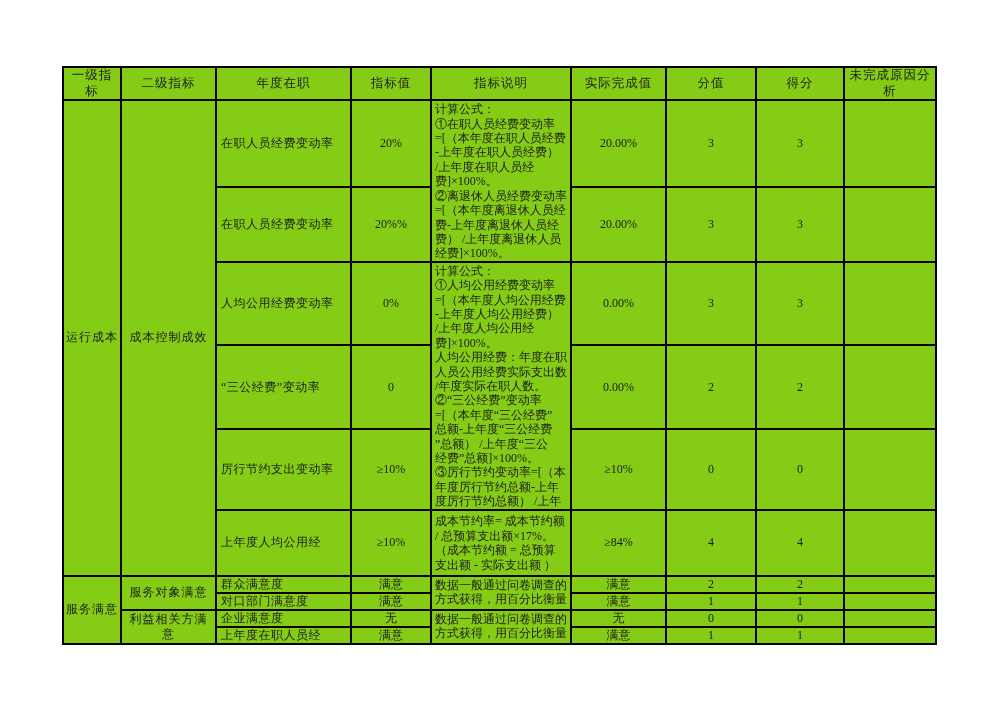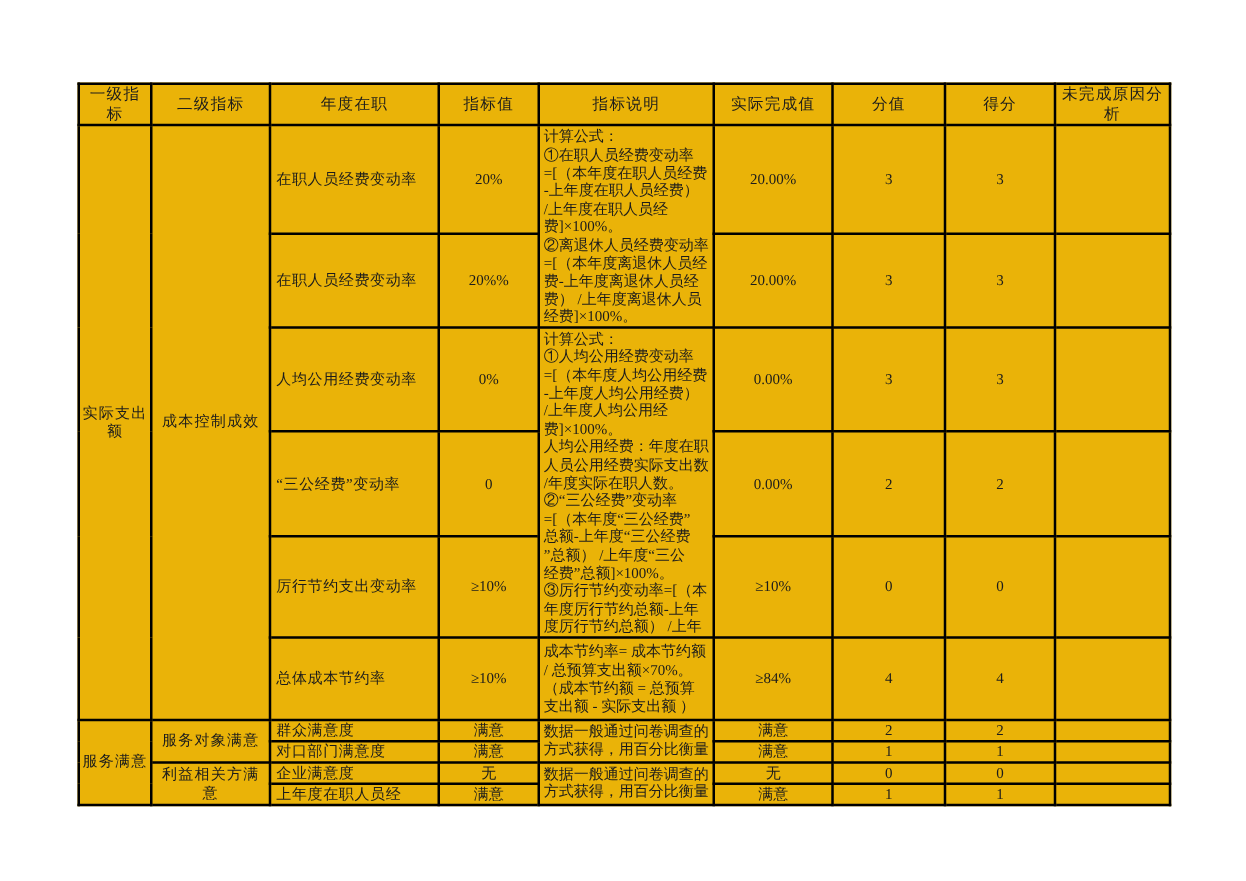--- a/index.html
+++ b/index.html
@@ -2,21 +2,21 @@
 <html><head>
 <meta charset="utf-8">
 <style>
   html,body{margin:0;padding:0;background:#fff;}
   body{
     width:997px;height:705px;position:relative;overflow:hidden;
     font-family:"Liberation Serif","DejaVu Serif",serif;
     color:#1c1c1c;
   }
   .sheet{position:absolute;left:62px;top:66px;}
-  table{border-collapse:collapse;table-layout:fixed;width:873px;background:#eab308;}
+  table{border-collapse:collapse;table-layout:fixed;width:873px;background:#84cc16;}
   th,td{
     border:2px solid #000;
     font-size:12px;font-weight:normal;
     text-align:center;vertical-align:middle;
     padding:0 2px;overflow:hidden;
     line-height:1.25;
   }
   th{font-size:12.5px;letter-spacing:1px;}
   td.ind{text-align:left;padding-left:4px;letter-spacing:0.5px;margin-top:47px;}
   td.desc{
@@ -52,21 +52,21 @@
       <th>年度在职</th>
       <th>指标值</th>
       <th>指标说明</th>
       <th>实际完成值</th>
       <th>分值</th>
       <th>得分</th>
       <th>未完成原因分析</th>
     </tr>
 
     <tr style="height:86px">
-      <td class="grp" rowspan="6">实际支出额</td>
+      <td class="grp" rowspan="6">运行成本</td>
       <td class="grp" rowspan="6">成本控制成效</td>
       <td class="ind">在职人员经费变动率</td>
       <td>20%</td>
       <td class="desc" rowspan="2">计算公式：
 ①在职人员经费变动率
 =[（本年度在职人员经费
 -上年度在职人员经费）
 /上年度在职人员经
 费]×100%。
 ②离退休人员经费变动率
@@ -127,24 +127,24 @@
     <tr style="height:79px">
       <td class="ind">厉行节约支出变动率</td>
       <td>≥10%</td>
       <td>≥10%</td>
       <td>0</td>
       <td>0</td>
       <td></td>
     </tr>
 
     <tr style="height:66px">
-      <td class="ind">总体成本节约率</td>
+      <td class="ind">上年度人均公用经</td>
       <td>≥10%</td>
       <td class="desc desc-mid">成本节约率= 成本节约额
-/ 总预算支出额×70%。
+/ 总预算支出额×17%。
 （成本节约额 = 总预算
 支出额 - 实际支出额 ）</td>
       <td>≥84%</td>
       <td>4</td>
       <td>4</td>
       <td></td>
     </tr>
 
     <tr style="height:17px">
       <td class="grp" rowspan="4">服务满意</td>

